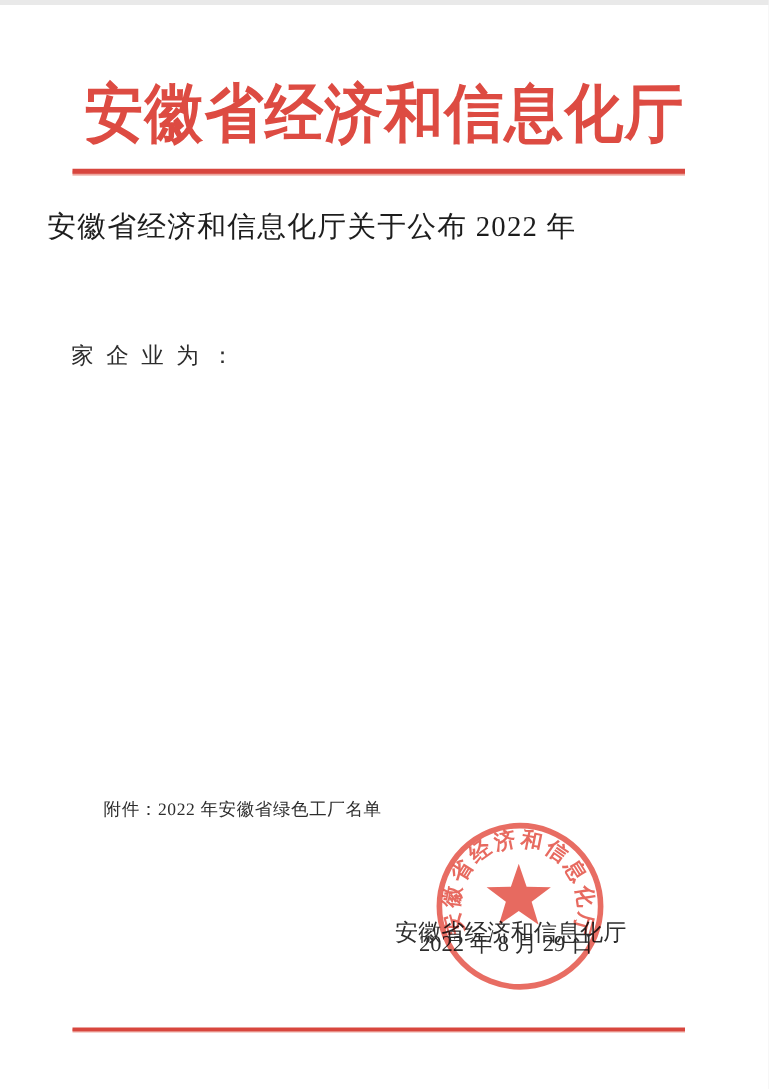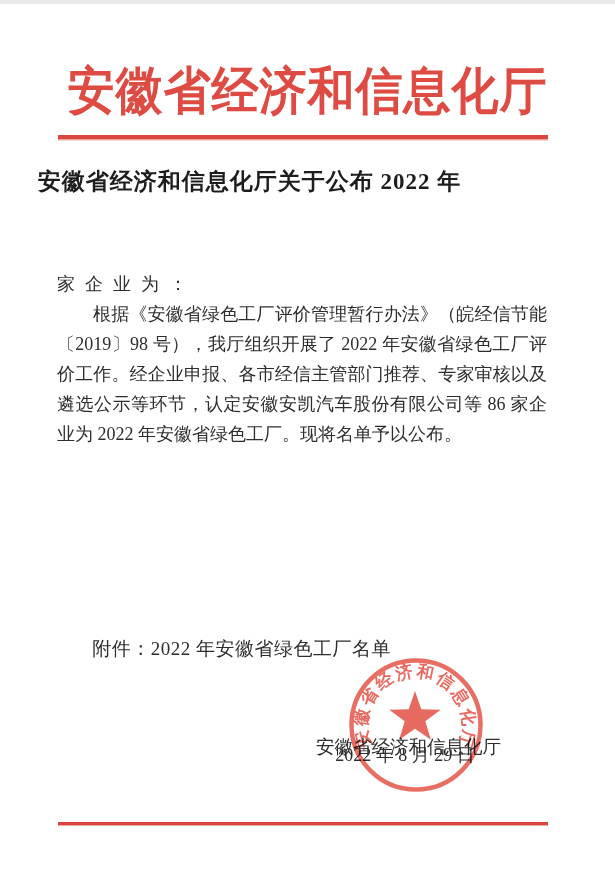--- a/index.html
+++ b/index.html
@@ -32,21 +32,21 @@
   }
   .rule-top{top:131px;height:4px;box-shadow:0 1.5px 0 #eda79f;}
   .rule-bottom{top:818px;height:3px;box-shadow:0 1px 0 #eda79f;}
   .doc-title{
     position:absolute;
     top:160px;left:0;width:499px;
     margin:0;
     text-align:center;
     font-size:23px;
     line-height:35px;
-    font-weight:bold;
+    font-weight:normal;
     color:#1d1d1d;
     letter-spacing:1px;
   }
   .body-block{
     position:absolute;
     top:265px;left:57px;width:490px;
     color:#2d2d2d;
     font-size:18px;
     line-height:30px;
   }
@@ -57,21 +57,21 @@
   .body-block p{
     margin:0;
     text-indent:2em;
     text-align:justify;
     text-justify:inter-ideograph;
   }
   .attachment-line{
     position:absolute;
     top:630px;left:57px;width:490px;
     color:#2d2d2d;
-    font-size:19px;
+    font-size:14px;
     line-height:30px;
     text-indent:1.85em;
     letter-spacing:0.5px;
   }
   .sig-agency{
     position:absolute;
     top:728px;left:316px;width:184px;
     text-align:center;
     font-size:18.5px;
     line-height:30px;
@@ -103,21 +103,20 @@
   <div class="agency-header">安徽省经济和信息化厅</div>
 
   <div class="rule rule-top"></div>
 
   <h1 class="doc-title">
     <span>安徽省经济和信息化厅关于公布 2022 年</span><br>
   </h1>
 
   <div class="body-block">
     <div class="salutation">家企业为：</div>
-    <p>根据《安徽省绿色工厂评价管理暂行办法》（皖经信节能〔2019〕98 号），我厅组织开展了 2022 年安徽省绿色工厂评价工作。经企业申报、各市经信主管部门推荐、专家审核以及遴选公示等环节，认定安徽安凯汽车股份有限公司等 86 家企业为 2022 年安徽省绿色工厂。现将名单予以公布。</p>
   </div>
 
   <div class="attachment-line">附件：2022 年安徽省绿色工厂名单</div>
 
   <div class="sig-agency">安徽省经济和信息化厅</div>
 
   <div class="sig-date">2022 年 8 月 29 日</div>
 
   <svg class="seal" viewBox="0 0 140 142" xmlns="http://www.w3.org/2000/svg">
     <defs>

